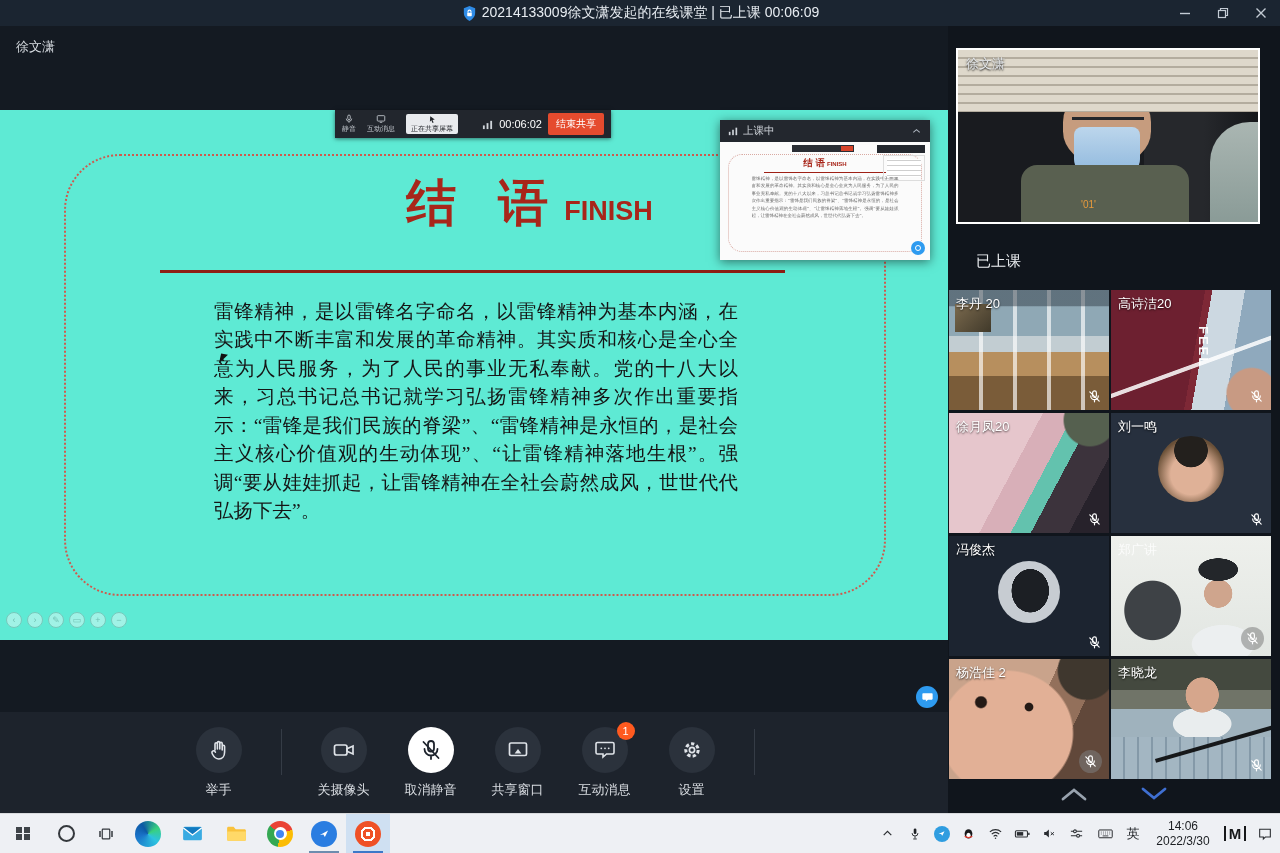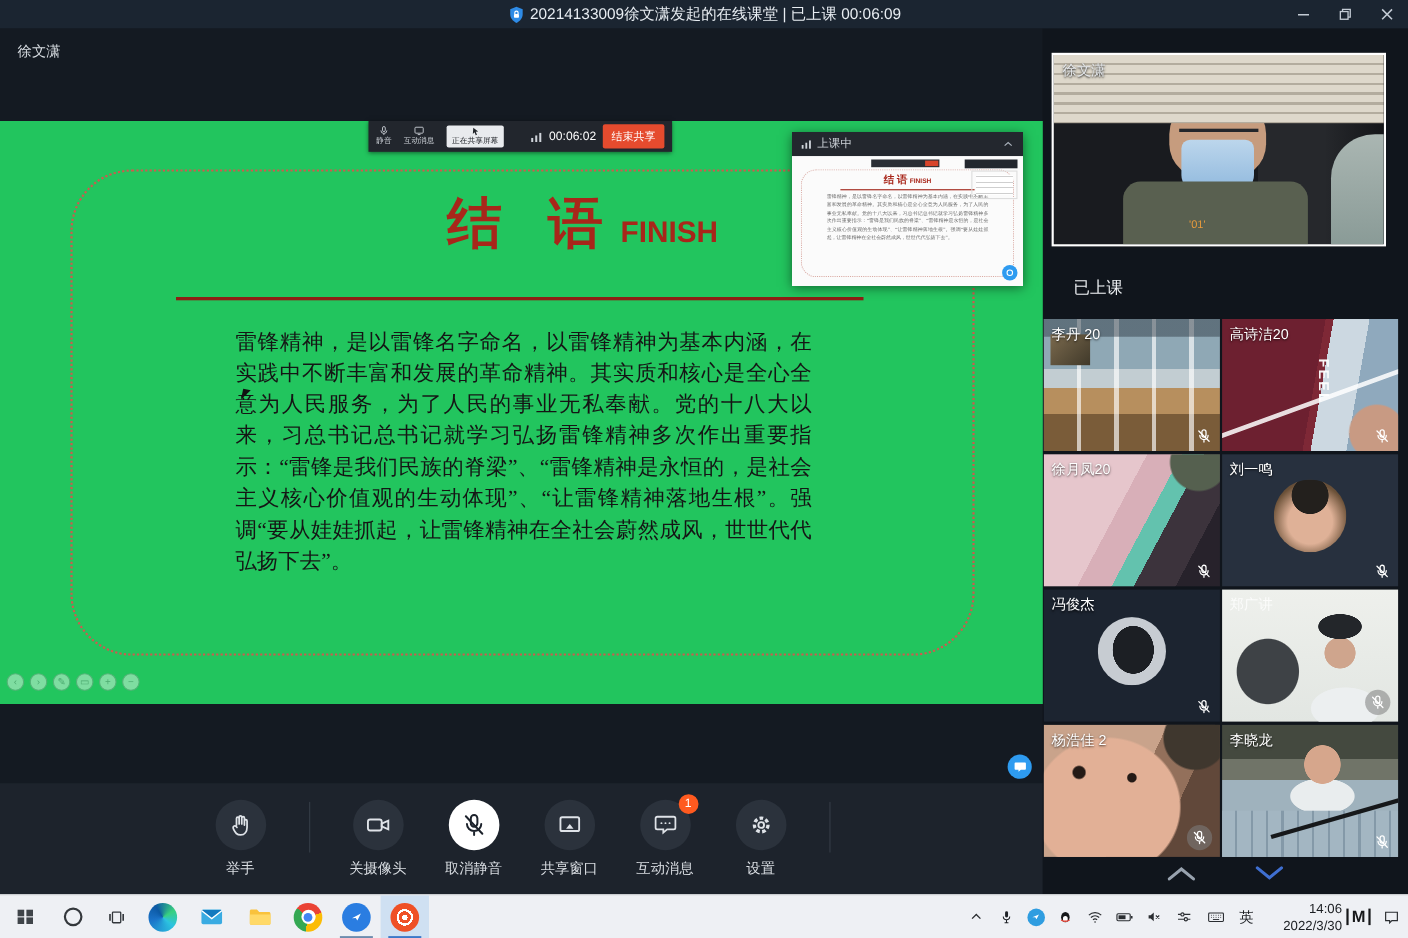--- a/index.html
+++ b/index.html
@@ -9,21 +9,21 @@
   
   .titlebar{position:absolute;left:0;top:0;width:1280px;height:26px;background:#1b2531;display:flex;align-items:center;justify-content:center;color:#e8edf2;font-size:14px}
   .titlebar .t-wrap{display:flex;align-items:center;gap:4px}
   .win-controls{position:absolute;right:12px;top:0;height:26px;display:flex;gap:24px;align-items:center}
   .wc{width:14px;height:14px;display:flex;align-items:center;justify-content:center;cursor:pointer}
 
   
   .stage{position:absolute;left:0;top:26px;width:948px;height:787px;background:#141a22}
   .presenter{position:absolute;left:16px;top:12px;color:#d9dee3;font-size:13px}
 
-  .slide{position:absolute;left:0;top:84px;width:1059px;height:530px;background:#22c55e}
+  .slide{position:absolute;left:0;top:84px;width:1059px;height:530px;background:#5eead4}
   .slide-frame{position:absolute;left:64px;top:44px;width:822px;height:442px;border:2px dotted #cf5a4e;border-radius:56px}
   .s-title{position:absolute;top:60px;left:0;width:100%;text-align:center;color:#a8261a;white-space:nowrap}
   .s-cn{font-size:50px;font-weight:bold;letter-spacing:14px}
   .s-en{font-size:27px;font-weight:bold;margin-left:2px}
   .s-rule{position:absolute;left:160px;top:160px;width:625px;height:3px;background:#8e1f15}
   .s-body{position:absolute;left:214px;top:188px;width:524px;font-family:"Liberation Serif","DejaVu Serif",serif;font-size:19.5px;line-height:1.46;color:#151515;text-align:justify}
   .pen-cursor{position:absolute;left:220px;top:244px;width:0;height:0;border-left:7px solid #111;border-bottom:10px solid transparent;transform:rotate(12deg)}
   .slide-ctrls{position:absolute;left:6px;bottom:12px;display:flex;gap:5px;opacity:.42}
   .sc{width:16px;height:16px;border:1px solid #999;border-radius:50%;color:#888;font-size:9px;display:flex;align-items:center;justify-content:center;background:#fff;cursor:pointer}
 
@@ -138,21 +138,21 @@
   .chrome{background:conic-gradient(from -50deg,#ea4335 0 120deg,#fbbc05 120deg 240deg,#34a853 240deg 360deg)}
   .chrome i{width:13px;height:13px;border-radius:50%;background:#fff;display:flex;align-items:center;justify-content:center}
   .chrome i b{width:8px;height:8px;border-radius:50%;background:#4285f4}
   .blueapp{background:#2a7de1}
   .redapp{background:radial-gradient(circle,#fff 0 2.5px,#ef5026 2.5px 5.5px,#fff 5.5px 7.5px,#ef5026 7.5px)}
   .tb-tray{margin-left:auto;display:flex;align-items:center}
   .tr{height:40px;display:flex;align-items:center;justify-content:center;cursor:pointer}
   .tr{width:27px}
   .tr.wide{width:30px}
   .tb-ime{width:26px;text-align:center;font-size:13px;color:#1e2125;cursor:pointer}
-  .tb-clock{width:74px;text-align:right;font-size:12px;color:#1c1f23;line-height:1.25;cursor:pointer}
+  .tb-clock{width:74px;text-align:center;font-size:12px;color:#1c1f23;line-height:1.25;cursor:pointer}
   .tb-m{width:30px;text-align:center;cursor:pointer}
   .tb-m b{font-size:15px;color:#17181a;border-left:2.5px solid #17181a;border-right:2.5px solid #17181a;padding:0 2.5px;line-height:15px;display:inline-block}
   .blue-dot{width:16px;height:16px;border-radius:50%;background:#2f9de0;display:flex;align-items:center;justify-content:center}
 </style>
 </head>
 <body>
 
 <div class="screen">
 
   <div class="titlebar">

